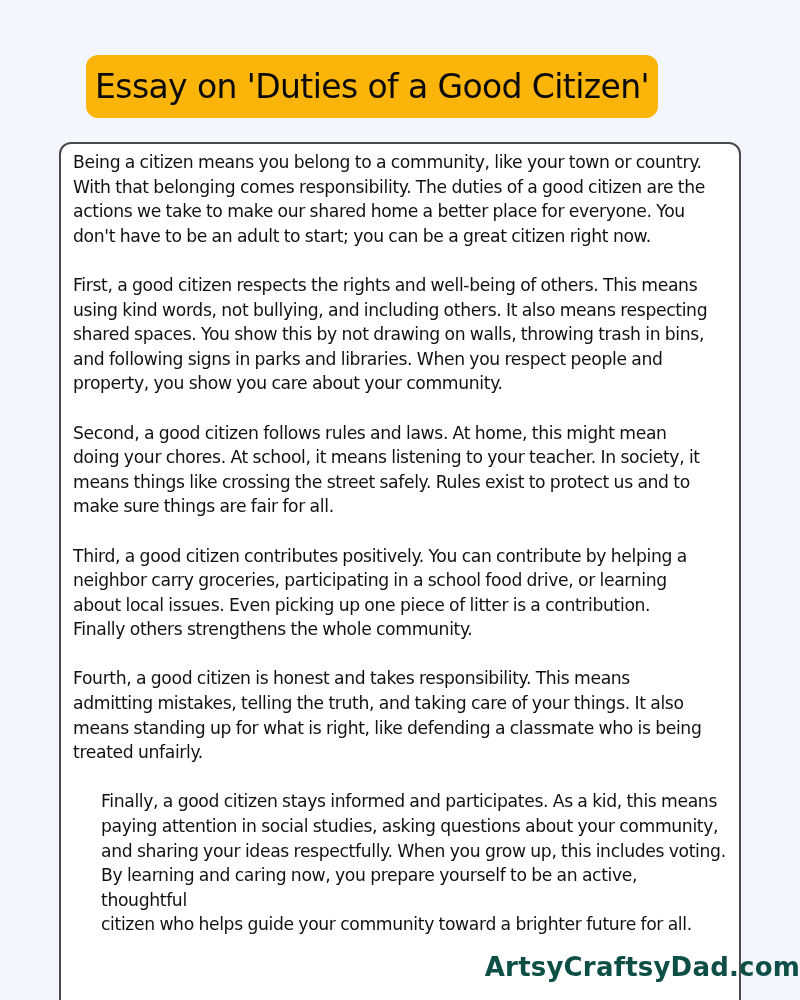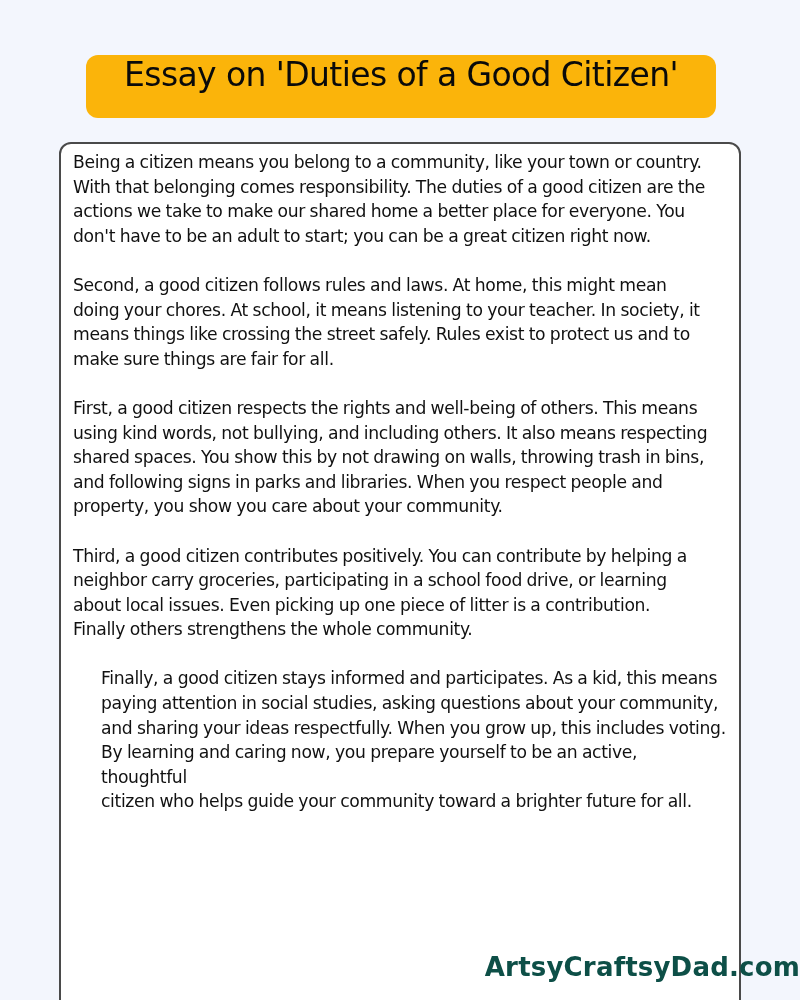--- a/index.html
+++ b/index.html
@@ -11,26 +11,26 @@
       height: 1000px;
       background: #f3f6fd;
       position: relative;
       overflow: hidden;
       font-family: "Liberation Sans", sans-serif;
     }
     .title-banner {
       position: absolute;
       left: 86px;
       top: 55px;
-      width: 630px;
+      width: 572px;
       height: 63px;
       background: #fbb40a;
       border-radius: 12px;
       display: flex;
-      align-items: flex-start;
+      align-items: center;
       justify-content: center;
       box-sizing: border-box;
     }
     .title-text {
       font-family: "DejaVu Sans", sans-serif;
       font-size: 33px;
       font-weight: 500;
       color: #0a0a0a;
       letter-spacing: -0.6px;
       white-space: nowrap;
@@ -80,33 +80,37 @@
 
 <div class="title-banner">
   <h1 class="title-text">Essay on 'Duties of a Good Citizen'</h1>
 </div>
 
 <div class="essay-box">
   <p class="paragraph">Being a citizen means you belong to a community, like your town or country.
 With that belonging comes responsibility. The duties of a good citizen are the
 actions we take to make our shared home a better place for everyone. You
 don't have to be an adult to start; you can be a great citizen right now.</p>
-  <p class="paragraph">Second, a good citizen follows rules and laws. At home, this might mean
-doing your chores. At school, it means listening to your teacher. In society, it
-means things like crossing the street safely. Rules exist to protect us and to
-make sure things are fair for all.</p>
   <p class="paragraph">First, a good citizen respects the rights and well-being of others. This means
 using kind words, not bullying, and including others. It also means respecting
 shared spaces. You show this by not drawing on walls, throwing trash in bins,
 and following signs in parks and libraries. When you respect people and
 property, you show you care about your community.</p>
+  <p class="paragraph">Second, a good citizen follows rules and laws. At home, this might mean
+doing your chores. At school, it means listening to your teacher. In society, it
+means things like crossing the street safely. Rules exist to protect us and to
+make sure things are fair for all.</p>
   <p class="paragraph">Third, a good citizen contributes positively. You can contribute by helping a
 neighbor carry groceries, participating in a school food drive, or learning
 about local issues. Even picking up one piece of litter is a contribution.
 Finally others strengthens the whole community.</p>
+  <p class="paragraph">Fourth, a good citizen is honest and takes responsibility. This means
+admitting mistakes, telling the truth, and taking care of your things. It also
+means standing up for what is right, like defending a classmate who is being
+treated unfairly.</p>
   <p class="paragraph">Finally, a good citizen stays informed and participates. As a kid, this means
 paying attention in social studies, asking questions about your community,
 and sharing your ideas respectfully. When you grow up, this includes voting.
 By learning and caring now, you prepare yourself to be an active, thoughtful
 citizen who helps guide your community toward a brighter future for all.</p>
 </div>
 
 <div class="footer-brand">ArtsyCraftsyDad.com</div>
 
 </body></html>

